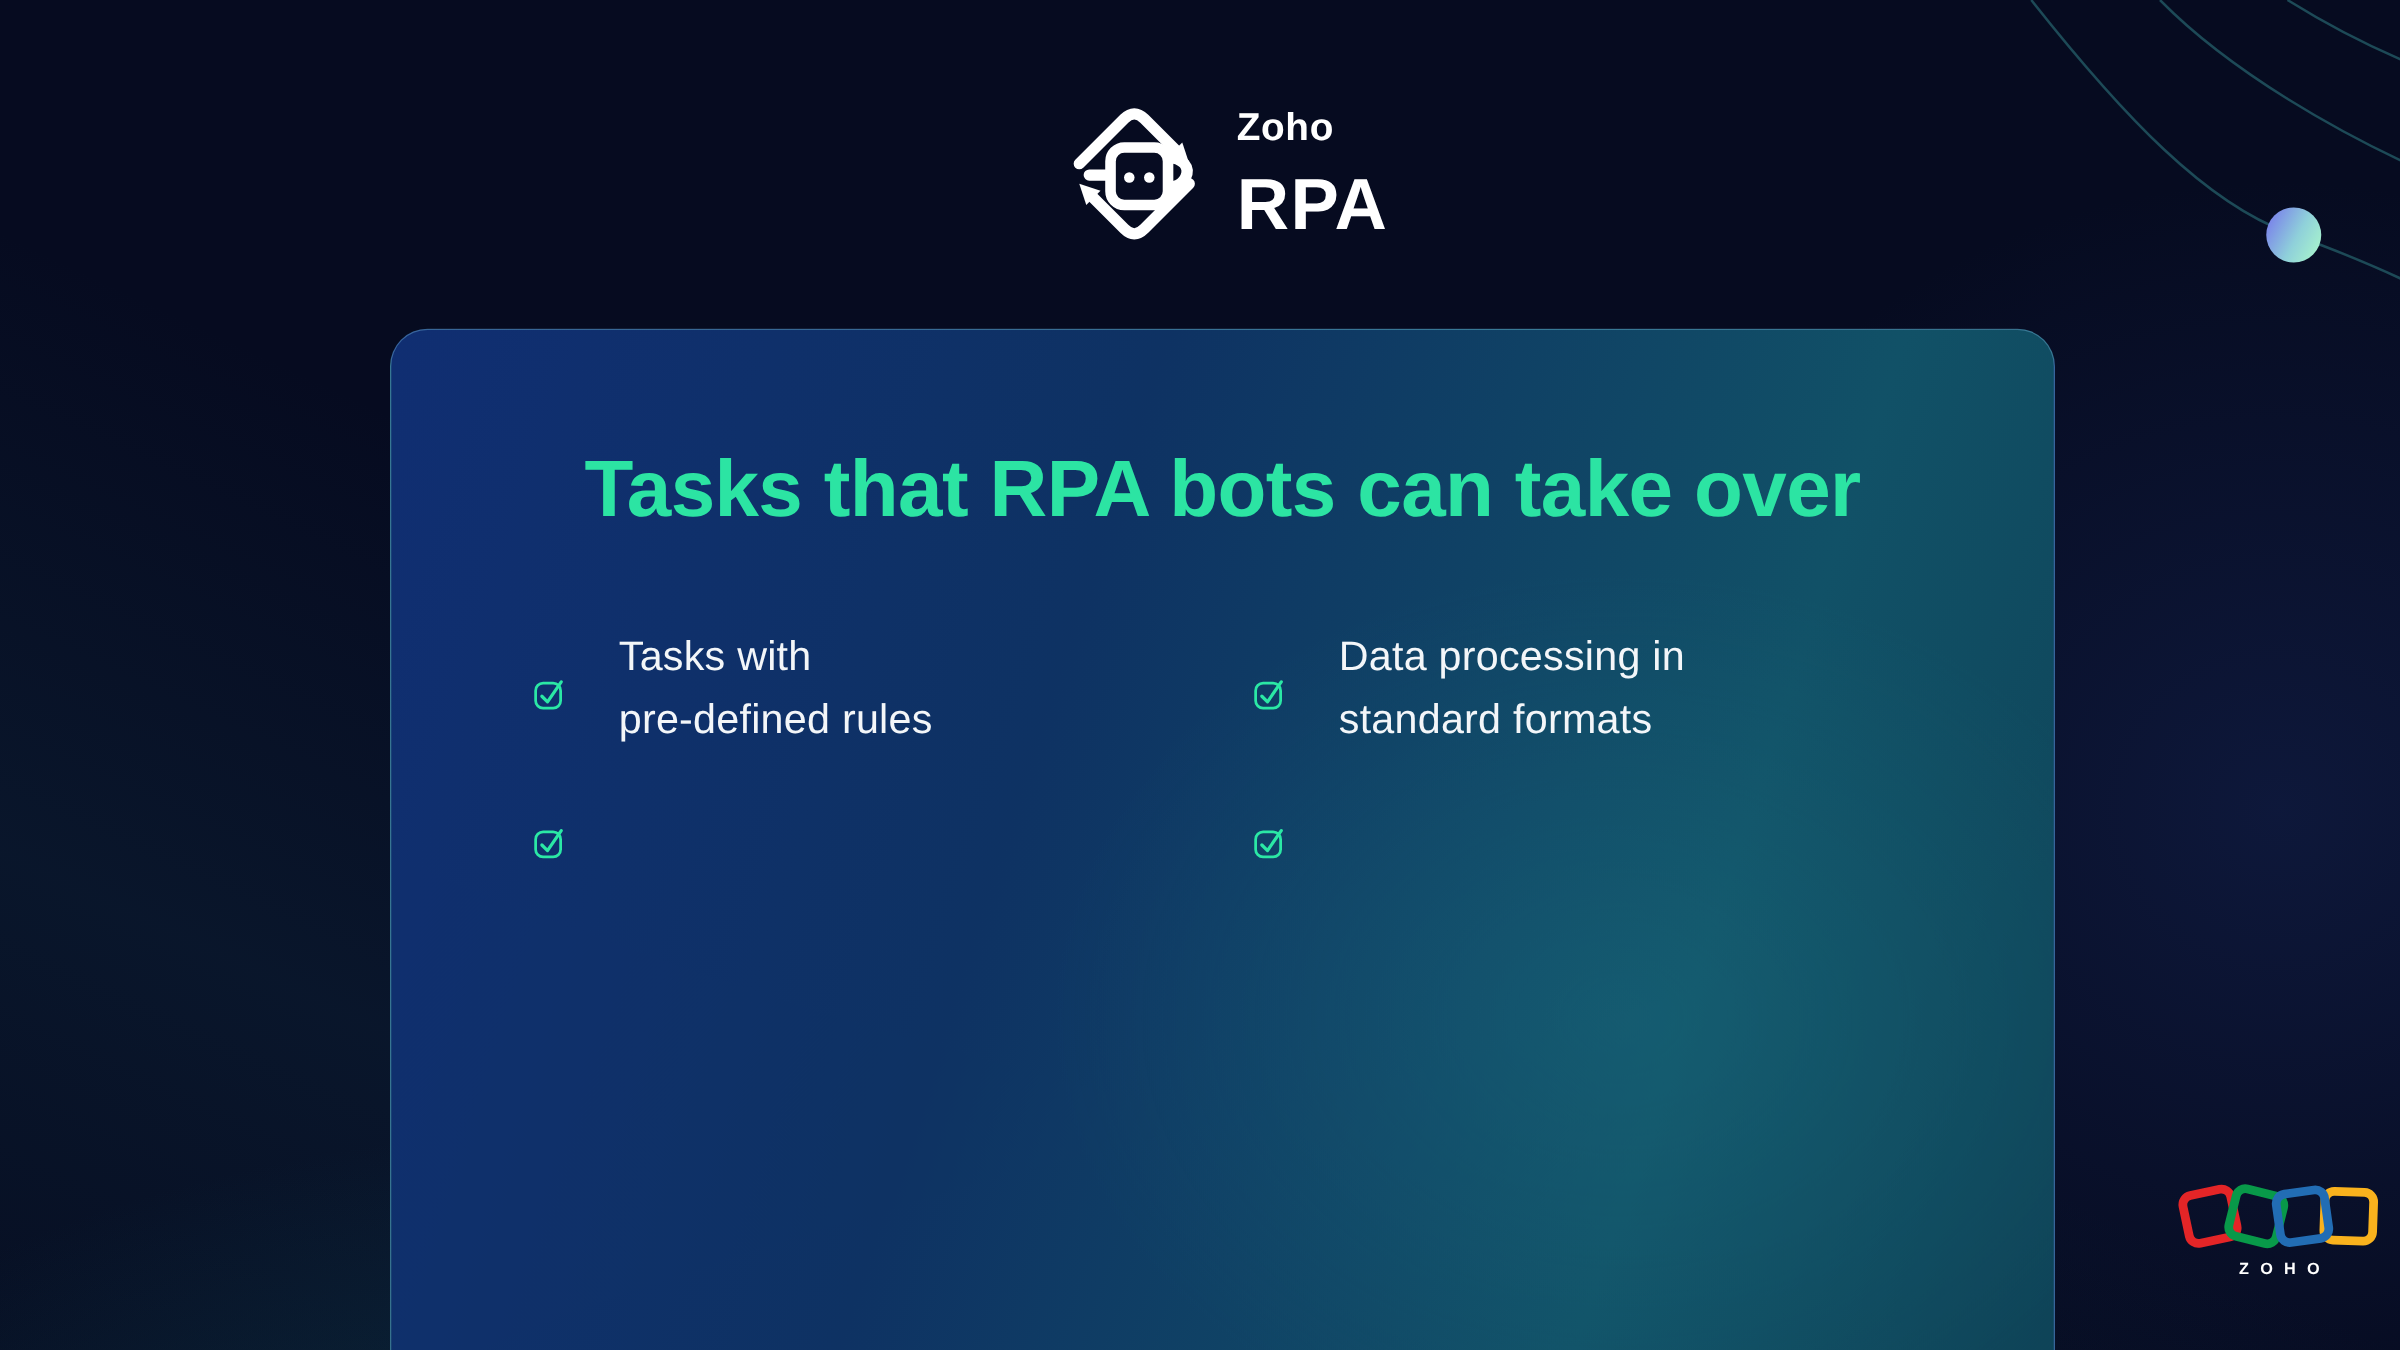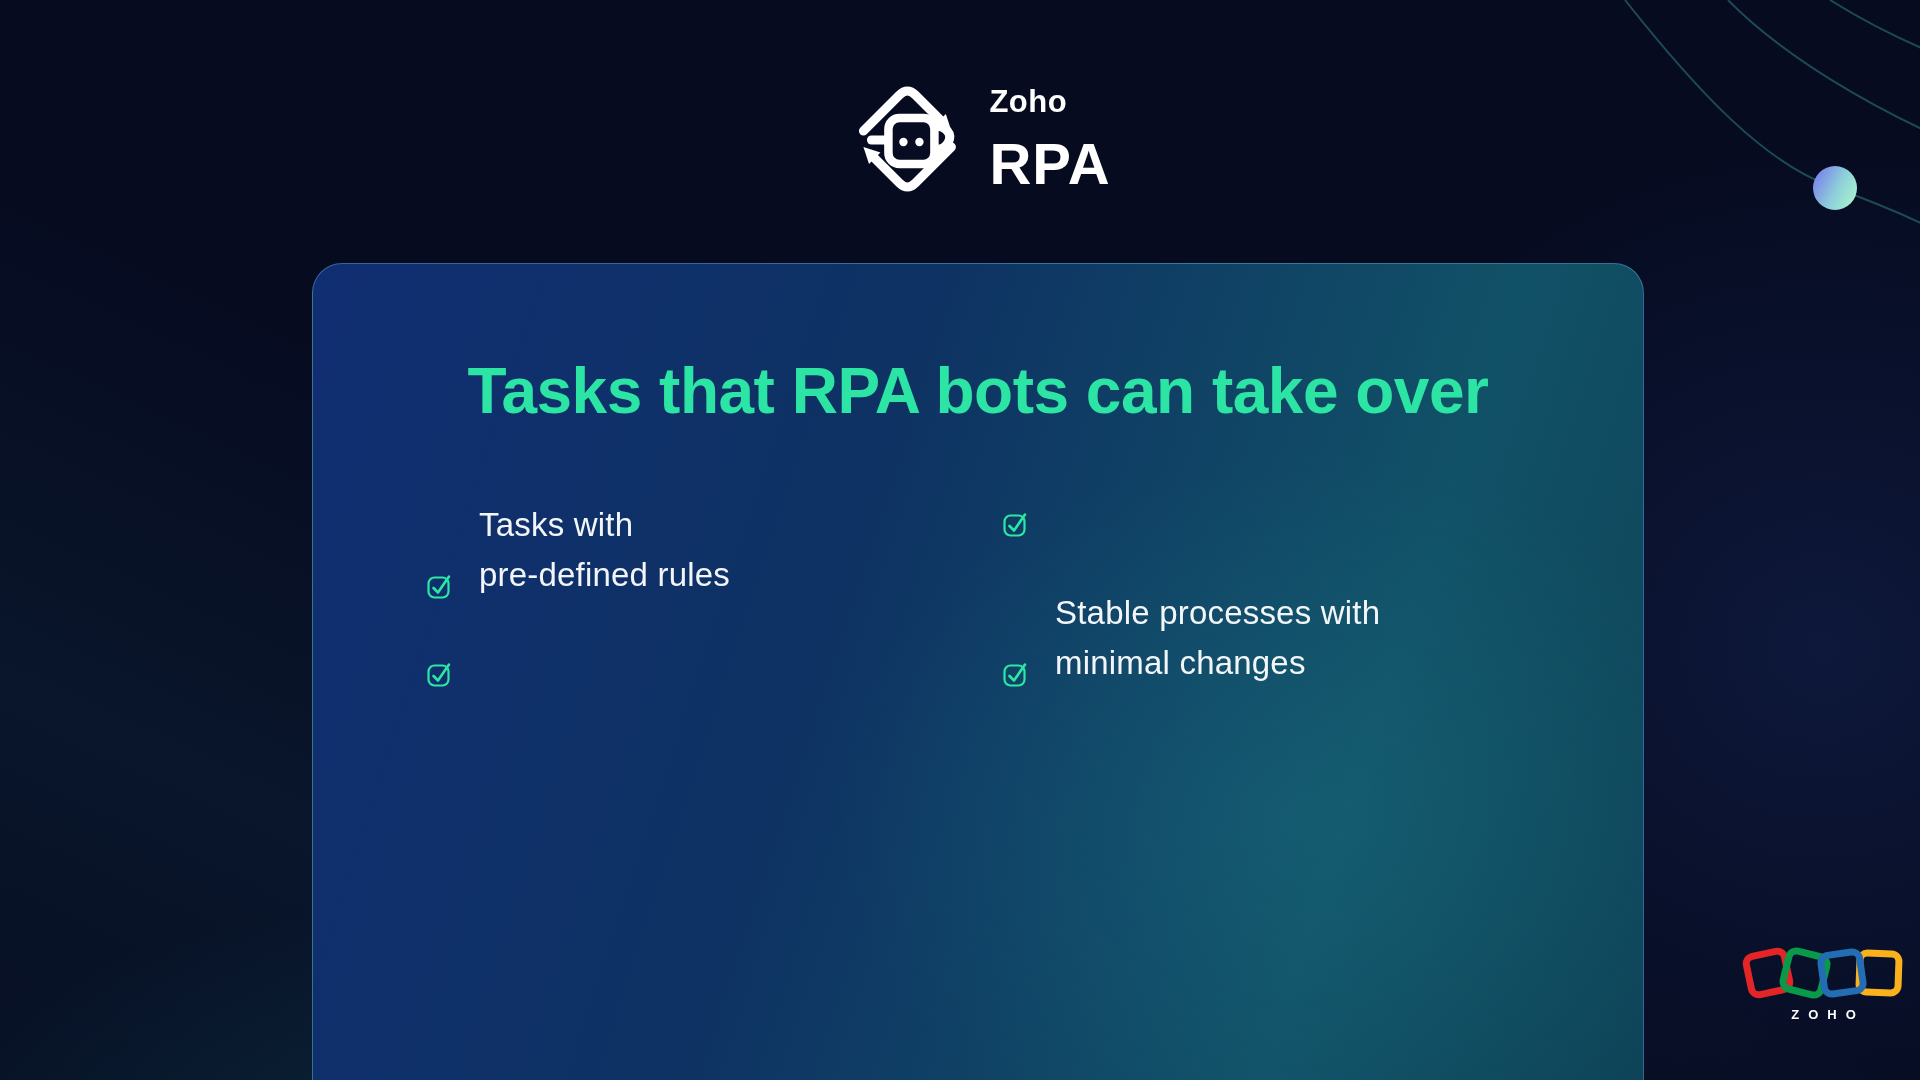--- a/index.html
+++ b/index.html
@@ -50,21 +50,21 @@
     border-radius:32px;background:rgba(15,38,92,.55);
     border:1px solid rgba(80,140,190,.30);z-index:-1;
   }
   .card-title{
     margin:90px 0 0;text-align:center;
     font-size:64px;font-weight:700;letter-spacing:-.5px;color:#2ce4a3;
   }
   .lists{display:flex;margin-top:72px;padding-left:114px;position:relative;z-index:1;}
   .col{display:flex;flex-direction:column;gap:50px;}
   .col-left{width:576px;}
-  .item{display:flex;align-items:flex-end;gap:25px;}
+  .item{display:flex;align-items:center;gap:41px;}
   .item svg{flex:none;margin-top:11px;}
   .item p{
     margin:0;font-size:33px;line-height:50px;font-weight:400;letter-spacing:.2px;
     color:#f3f6f9;white-space:pre-line;
   }
 
   
   .zoho{position:absolute;right:58px;bottom:58px;display:flex;flex-direction:column;align-items:center;}
   .squares{display:flex;align-items:center;height:58px;}
   .sq{width:32px;height:32px;border-radius:11px;border:7px solid;box-sizing:content-box;background:transparent;}
@@ -131,30 +131,30 @@
         </div>
 
       </div>
       <div class="col col-right">
 
         <div class="item">
           <svg width="27" height="27" viewBox="0 0 27 27" aria-hidden="true">
             <rect x="1.5" y="4.5" width="20" height="20" rx="6" fill="none" stroke="#2be8a5" stroke-width="2.2"></rect>
             <polyline points="6.5,15 11,19.5 22,3.5" fill="none" stroke="#2be8a5" stroke-width="2.6" stroke-linecap="round" stroke-linejoin="round"></polyline>
           </svg>
+          <p>Data processing in
+standard formats</p>
         </div>
 
 
         <div class="item">
           <svg width="27" height="27" viewBox="0 0 27 27" aria-hidden="true">
             <rect x="1.5" y="4.5" width="20" height="20" rx="6" fill="none" stroke="#2be8a5" stroke-width="2.2"></rect>
             <polyline points="6.5,15 11,19.5 22,3.5" fill="none" stroke="#2be8a5" stroke-width="2.6" stroke-linecap="round" stroke-linejoin="round"></polyline>
           </svg>
-          <p>Stable processes with
-minimal changes</p>
         </div>
 
       </div>
     </div>
   </section>
 
   <footer class="zoho">
     <div class="squares">
       <span class="sq red"></span>
       <span class="sq green"></span>

